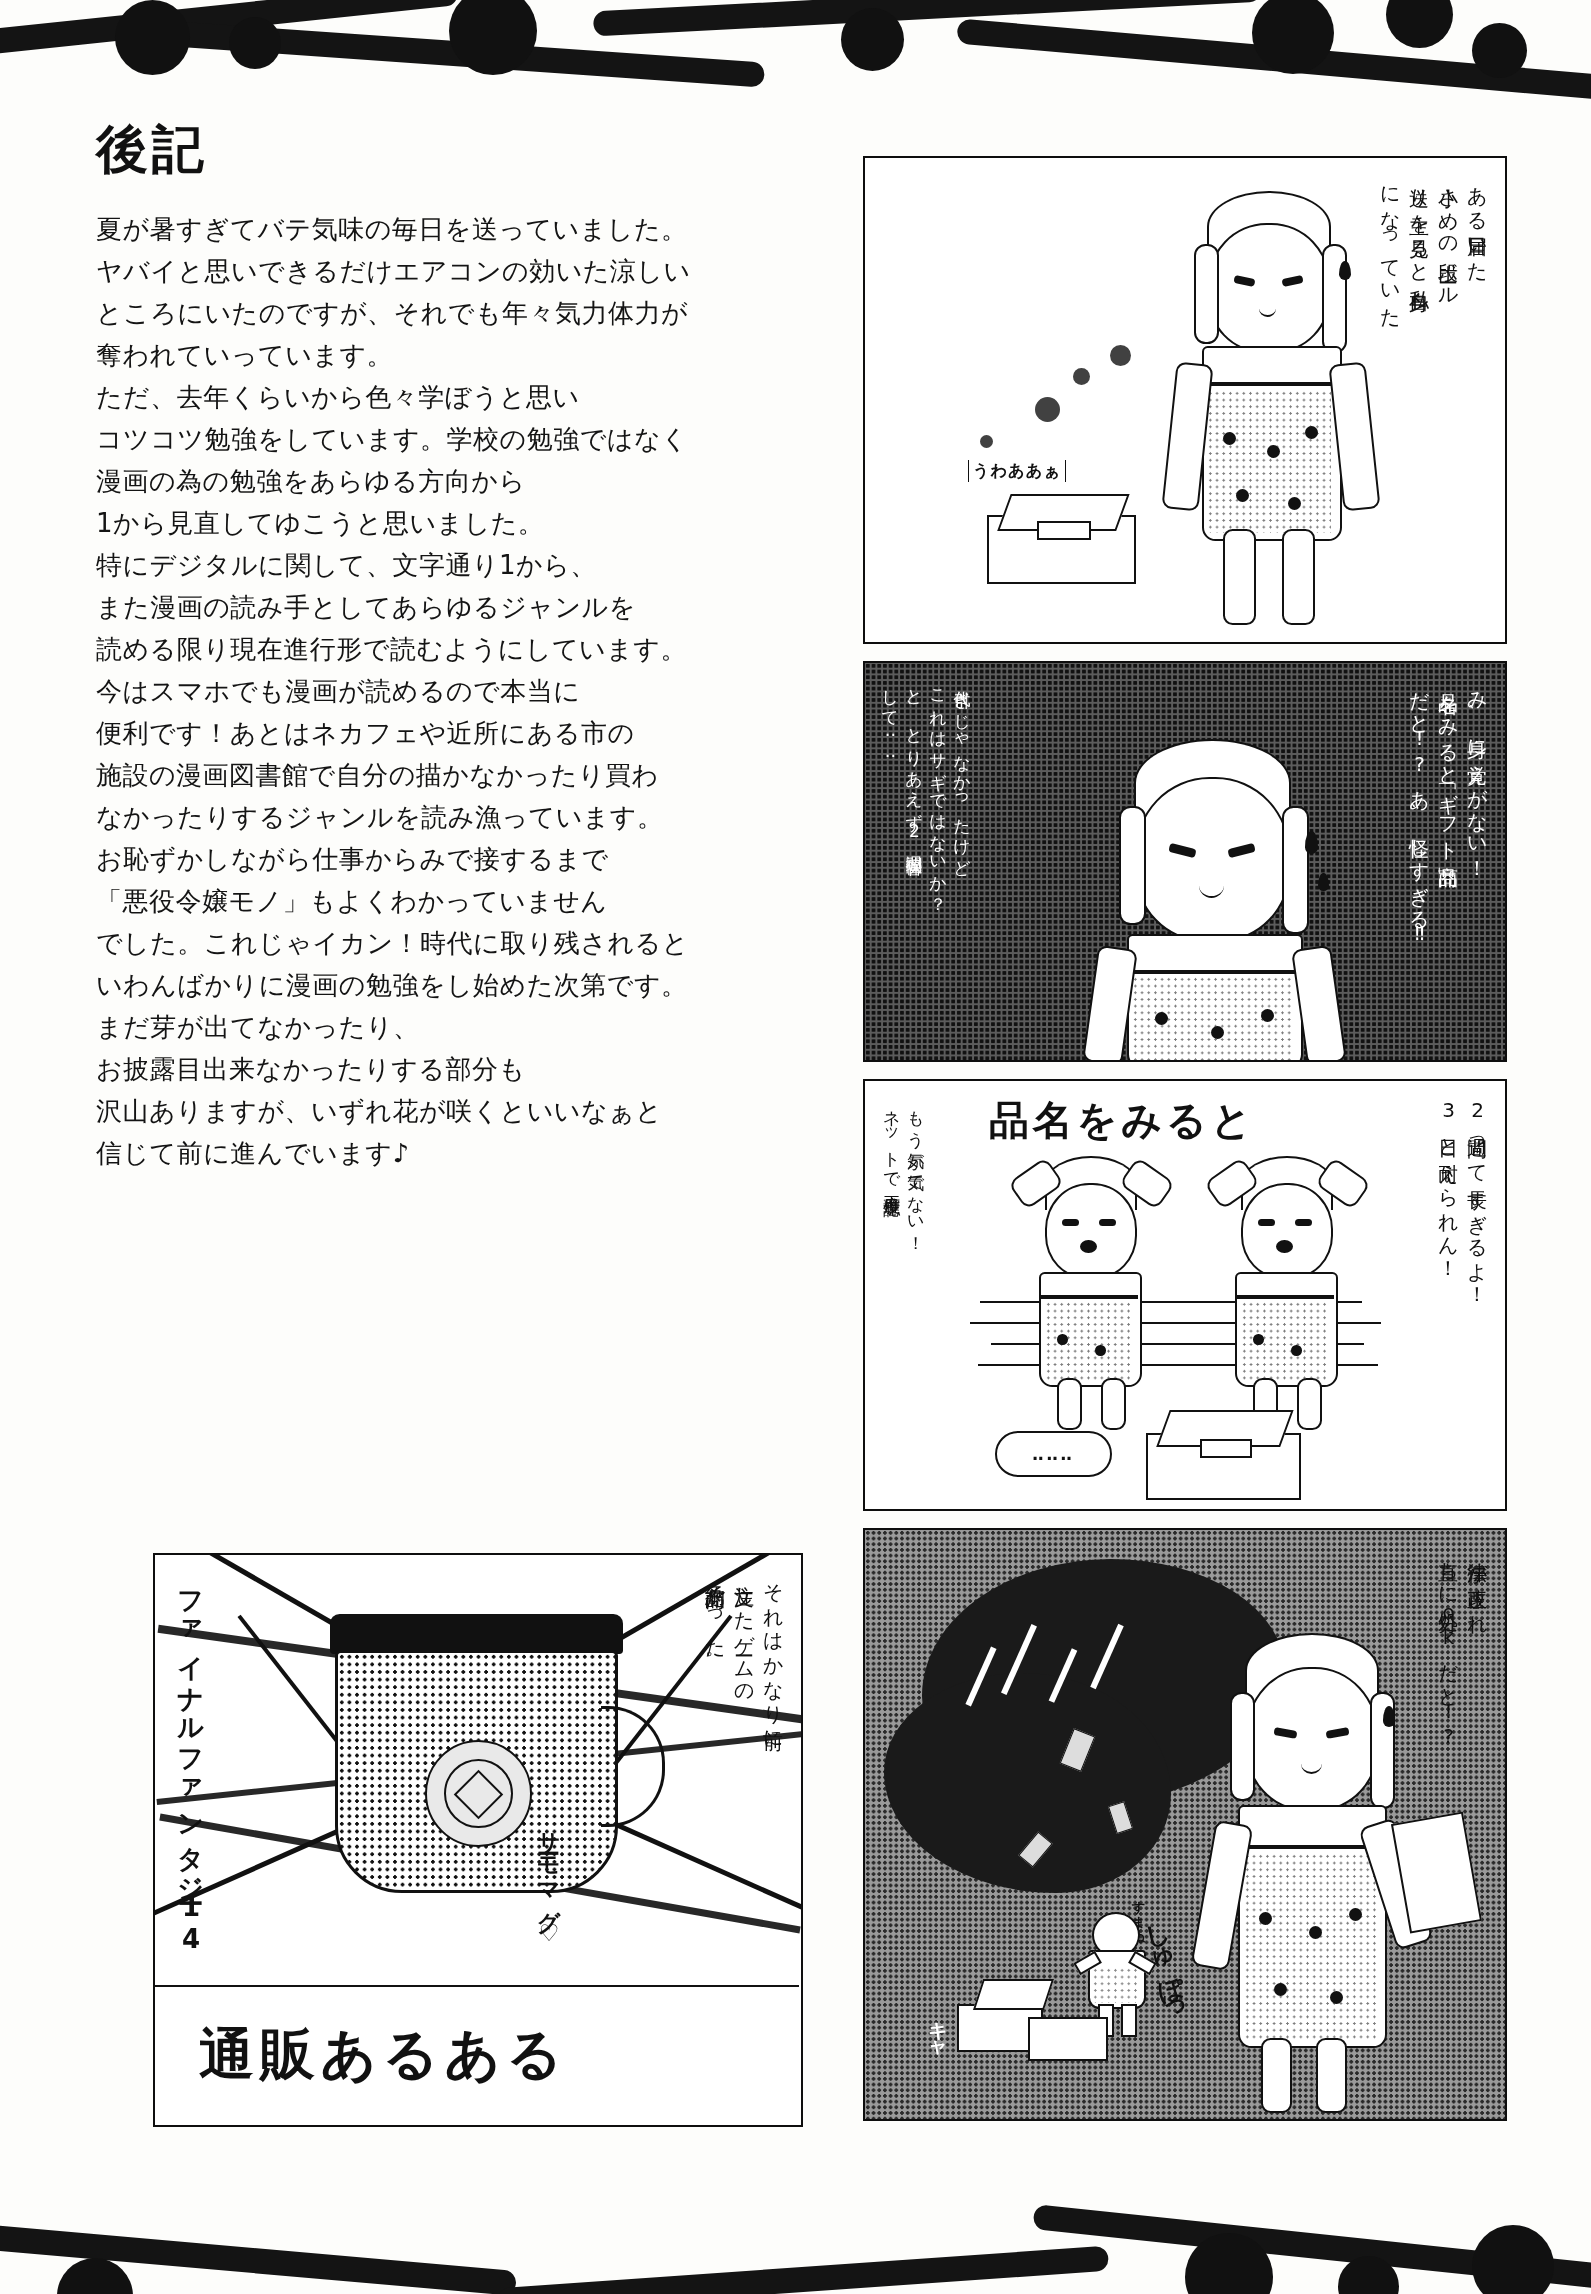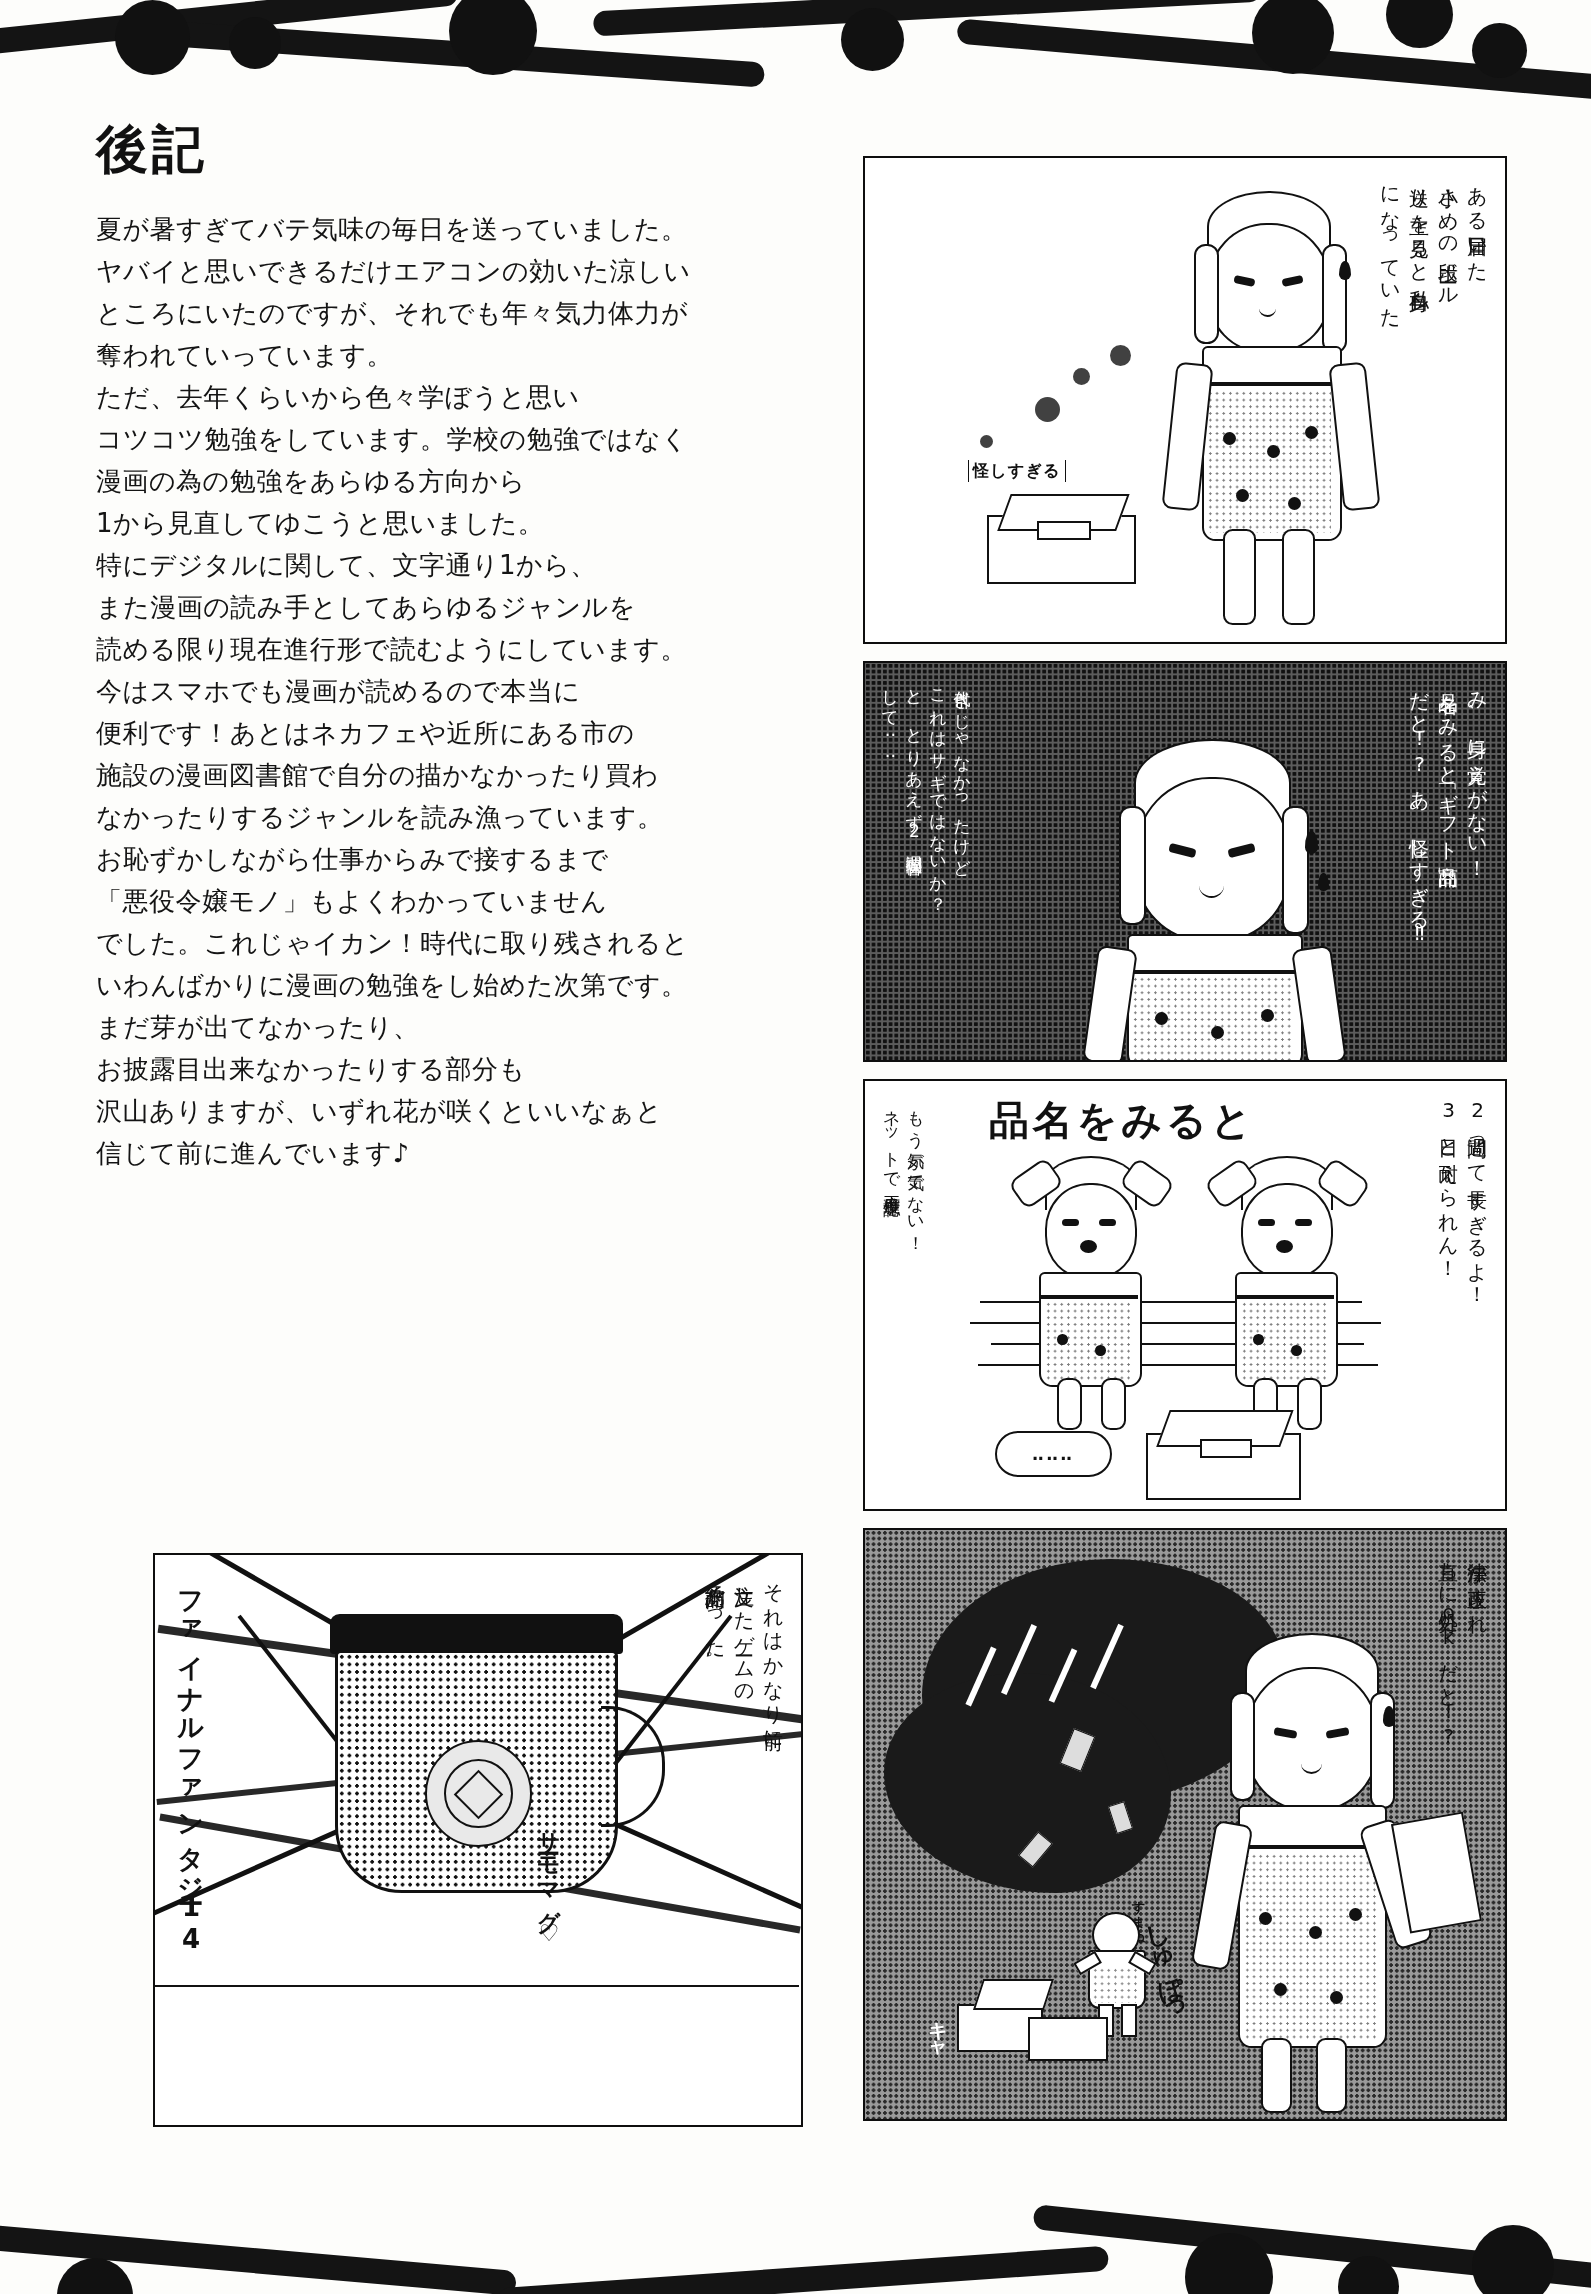--- a/index.html
+++ b/index.html
@@ -289,21 +289,21 @@
         <div class="box3d" style="left:0; top:21px; width:145px; height:65px;"></div>
         <div class="box3d" style="left:17px; top:0px; width:115px; height:32.5px; transform:skewX(-20deg);"></div>
         <div style="position:absolute; left:50px; top:27px; width:50px; height:15.3px; border:2.9px solid #111; background:#fff;"></div>
       </div>
 
       <div class="deco-flower" style="position:absolute; left:170px; top:239px; width:25px; height:25px; opacity:.8;"></div>
       <div class="deco-flower" style="position:absolute; left:208px; top:210px; width:17px; height:17px; opacity:.8;"></div>
       <div class="deco-flower" style="position:absolute; left:245px; top:187px; width:21px; height:21px; opacity:.8;"></div>
       <div class="deco-flower" style="position:absolute; left:115px; top:277px; width:13.4px; height:13.4px; opacity:.8;"></div>
 
-      <div class="sfx" style="left:103px; top:302px; font-size:16.3px; letter-spacing:1px; border-left:1.9px solid #111; border-right:1.9px solid #111; padding:0 3.8px;">怪しすぎる</div>
+      <div class="sfx" style="left:103px; top:302px; font-size:16.3px; letter-spacing:1px; border-left:1.9px solid #111; border-right:1.9px solid #111; padding:0 3.8px;">うわああぁ</div>
     </div>
   </div>
 
   <div class="panel" style="left:863px; top:661px; width:644px; height:401px;">
     <div class="panel-inner">
       <div class="dark-tone" style="left:0; top:0; width:100%; height:100%;"></div>
 
       <div style="position:absolute; right:7.6px; top:7.6px; width:124px; height:386px; background:transparent;"></div>
       <div class="vtext white" style="right:13.4px; top:15.3px; height:354px;">み、身に覚えがない！
 品名をみると「ギフト商品」
@@ -487,17 +487,18 @@
         <div class="mug-handle" style="left:283px; top:92px; width:61px; height:115px;"></div>
 
         <div style="position:absolute; left:107px; top:126px; width:103px; height:103px; border:2.9px solid #111; border-radius:50%; background:#e9e9e9;"></div>
         <div style="position:absolute; left:126px; top:145px; width:65px; height:65px; border:2.9px solid #111; border-radius:50%;"></div>
         <div style="position:absolute; left:143px; top:163px; width:31px; height:31px; border:2.9px solid #111; transform:rotate(45deg);"></div>
       </div>
 
       <div class="sfx" style="left:379px; top:260px; font-size:23px; writing-mode:vertical-rl; text-orientation:upright;">サーモマグ♡</div>
 
       <div class="caption-band" style="left:0; top:430px; width:644px; height:138px;"></div>
+      <div class="bigcaption" style="left:44px; top:463px;">通販あるある</div>
     </div>
   </div>
 
 </div>
 
 
 </body></html>

